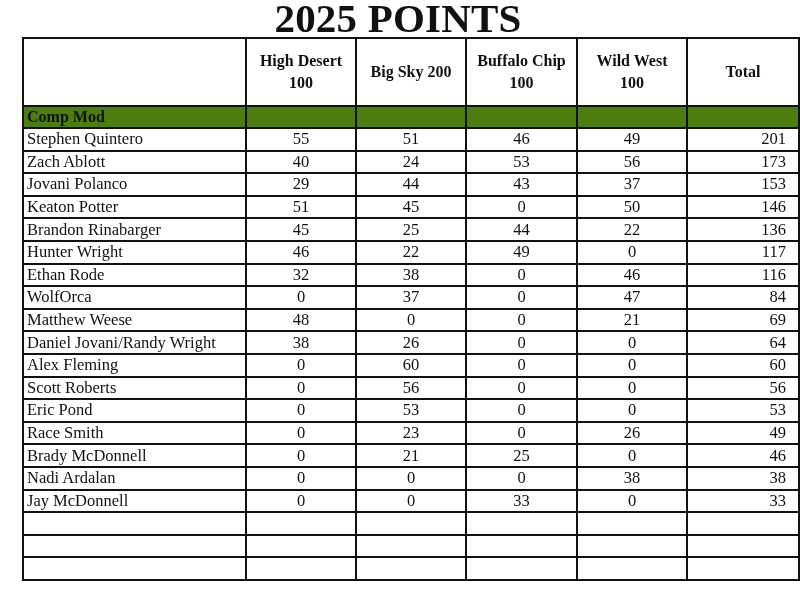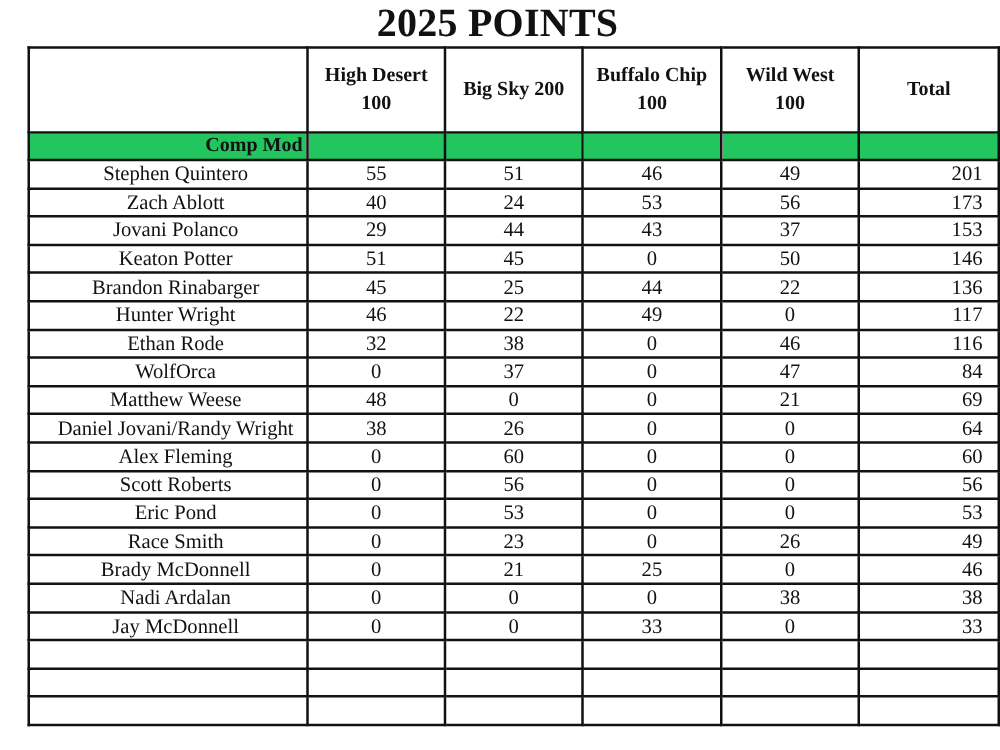--- a/index.html
+++ b/index.html
@@ -16,21 +16,21 @@
       color: #111111;
     }
     .title {
       position: absolute;
       left: 0;
       top: 0;
       width: 796px;
       height: 36px;
       text-align: center;
       font-weight: bold;
-      font-size: 32px;
+      font-size: 41px;
       line-height: 36px;
       letter-spacing: 0.2px;
     }
     table.points {
       position: absolute;
       left: 22px;
       top: 37px;
       border-collapse: collapse;
       table-layout: fixed;
       width: 776px;
@@ -51,32 +51,32 @@
       height: 66px;
       font-weight: bold;
       font-size: 16px;
       line-height: 22px;
       text-align: center;
       vertical-align: middle;
       white-space: normal;
     }
     table.points tr.group td {
       height: 20px;
-      background: #22c55e;
+      background: #4d7c0f;
       font-weight: bold;
       font-size: 16px;
       line-height: 20px;
-      text-align: right;
+      text-align: left;
     }
     table.points tbody tr.row td {
       height: 20.6px;
       font-size: 16.5px;
       line-height: 20px;
     }
-    table.points td.name { text-align: center; padding-left: 15px; }
+    table.points td.name { text-align: left; padding-left: 3px; }
     table.points td.num { text-align: center; }
     table.points td.total { text-align: right; padding-right: 12px; }
     table.points tr.blank td { height: 20.6px; }
   </style>
 </head>
 <body>
 
 <div class="title">2025 POINTS</div>
 
 <table class="points">

